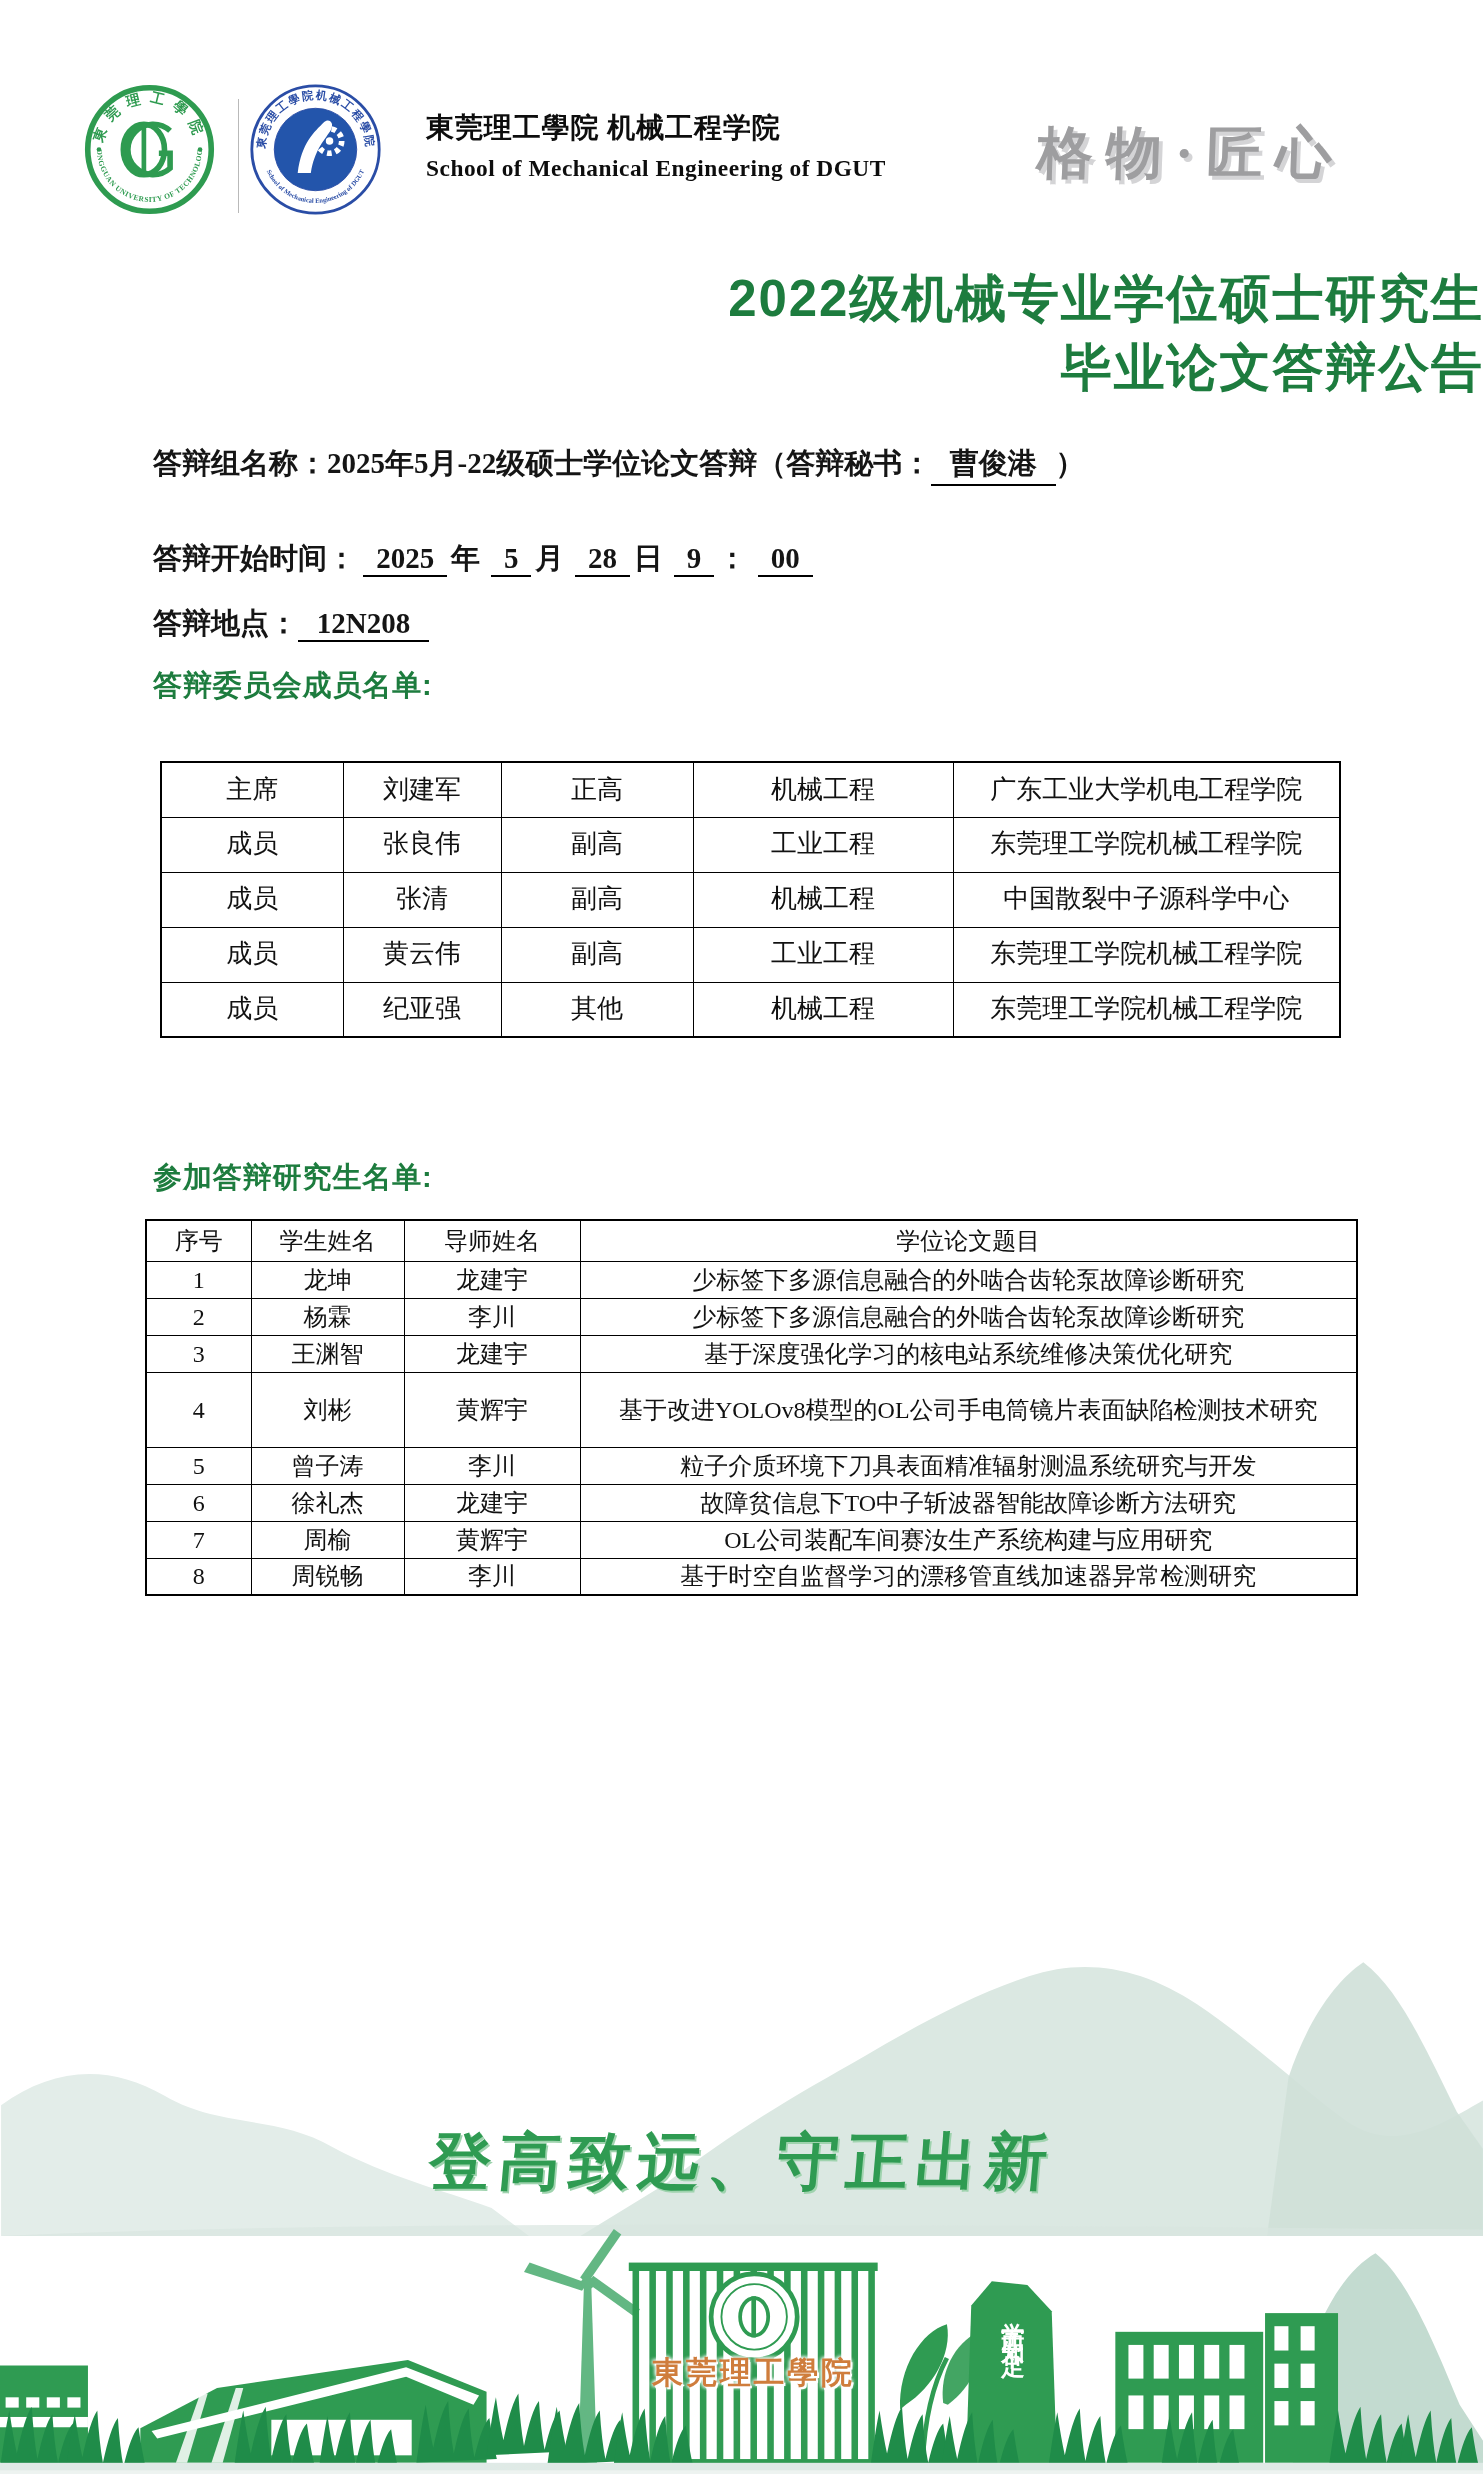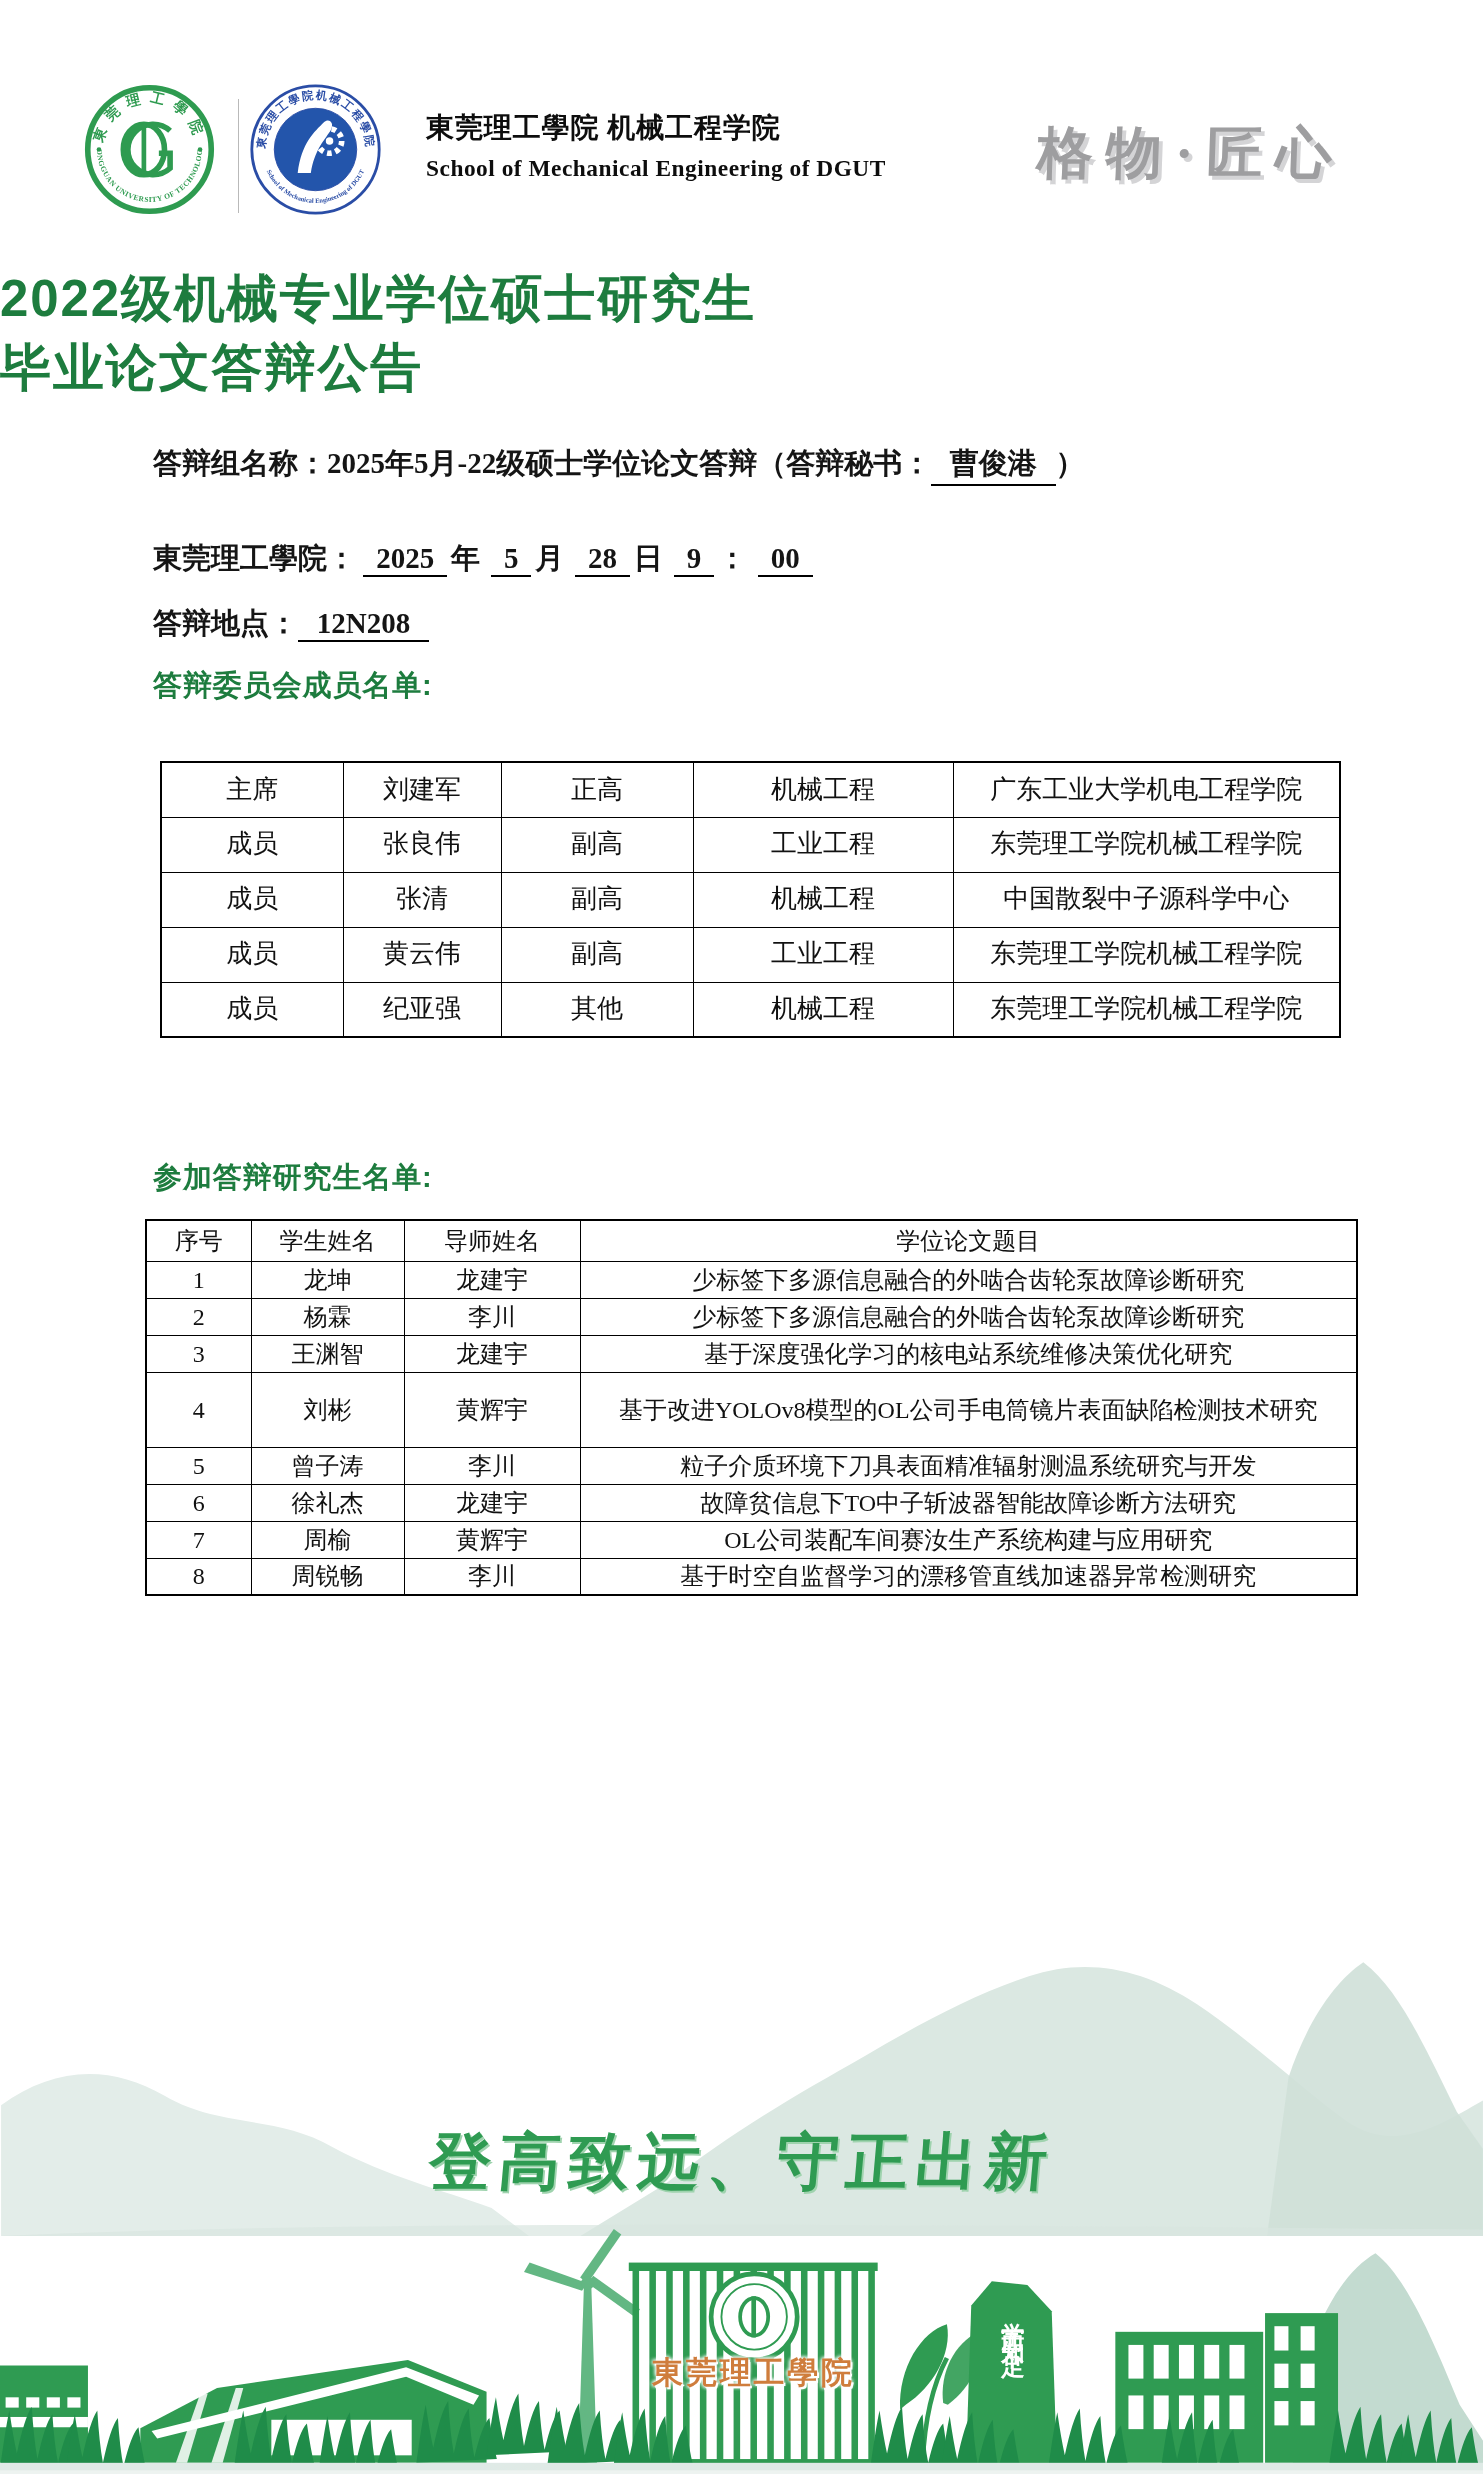--- a/index.html
+++ b/index.html
@@ -11,21 +11,21 @@
   #logo-green{left:84px;top:84px;}
   #logo-divider{position:absolute;left:238px;top:99px;width:0.9px;height:114px;background:#b9b9b9;}
   #logo-blue{left:249px;top:83px;}
   #header-text{position:absolute;left:426px;top:109px;}
   .header-cn{font-weight:bold;font-size:28px;letter-spacing:0.9px;color:#0d0d0d;white-space:nowrap;}
   .header-en{font-weight:bold;font-size:23.4px;margin-top:8.4px;letter-spacing:0.5px;color:#0d0d0d;white-space:nowrap;}
   #motto{position:absolute;left:1037px;top:116px;width:447px;font-weight:bold;font-size:56px;
          letter-spacing:13px;color:#9e9ea0;text-shadow:3.7px 3.7px 0 #d4d4d6;transform:skewX(-2deg);white-space:nowrap;}
 
   
-  #title{position:absolute;left:0;top:264px;width:100%;text-align:left;
+  #title{position:absolute;left:0;top:264px;width:100%;text-align:right;
          font-family:"Liberation Sans","DejaVu Sans",sans-serif;font-weight:bold;
          color:#1d7c3e;font-size:51px;line-height:69px;letter-spacing:1.9px;}
 
   
   .info-line{position:absolute;left:153px;font-size:29px;font-weight:bold;white-space:nowrap;color:#151515;}
   #info1{top:444px;}
   #info2{top:539px;}
   #info3{top:604px;}
   .blank{display:inline-block;border-bottom:2.8px solid #000;text-align:center;padding:0 18.7px;}
   #info2 .blank{padding:0 13px;}
@@ -117,21 +117,21 @@
   <div id="title">
     <div>2022级机械专业学位硕士研究生</div>
     <div>毕业论文答辩公告</div>
   </div>
 
   <div id="info1" class="info-line">
     <span>答辩组名称：</span><span>2025年5月-22级硕士学位论文答辩（答辩秘书：</span><span class="blank">曹俊港</span><span>）</span>
   </div>
 
   <div id="info2" class="info-line">
-    <span>東莞理工學院：</span>
+    <span>答辩开始时间：</span>
     <span class="blank">2025</span><span class="unit">年</span>
     <span class="blank">5</span><span class="unit">月</span>
     <span class="blank">28</span><span class="unit">日</span>
     <span class="blank">9</span><span class="unit">：</span>
     <span class="blank">00</span>
   </div>
 
   <div id="info3" class="info-line">
     <span>答辩地点：</span><span class="blank">12N208</span>
   </div>

